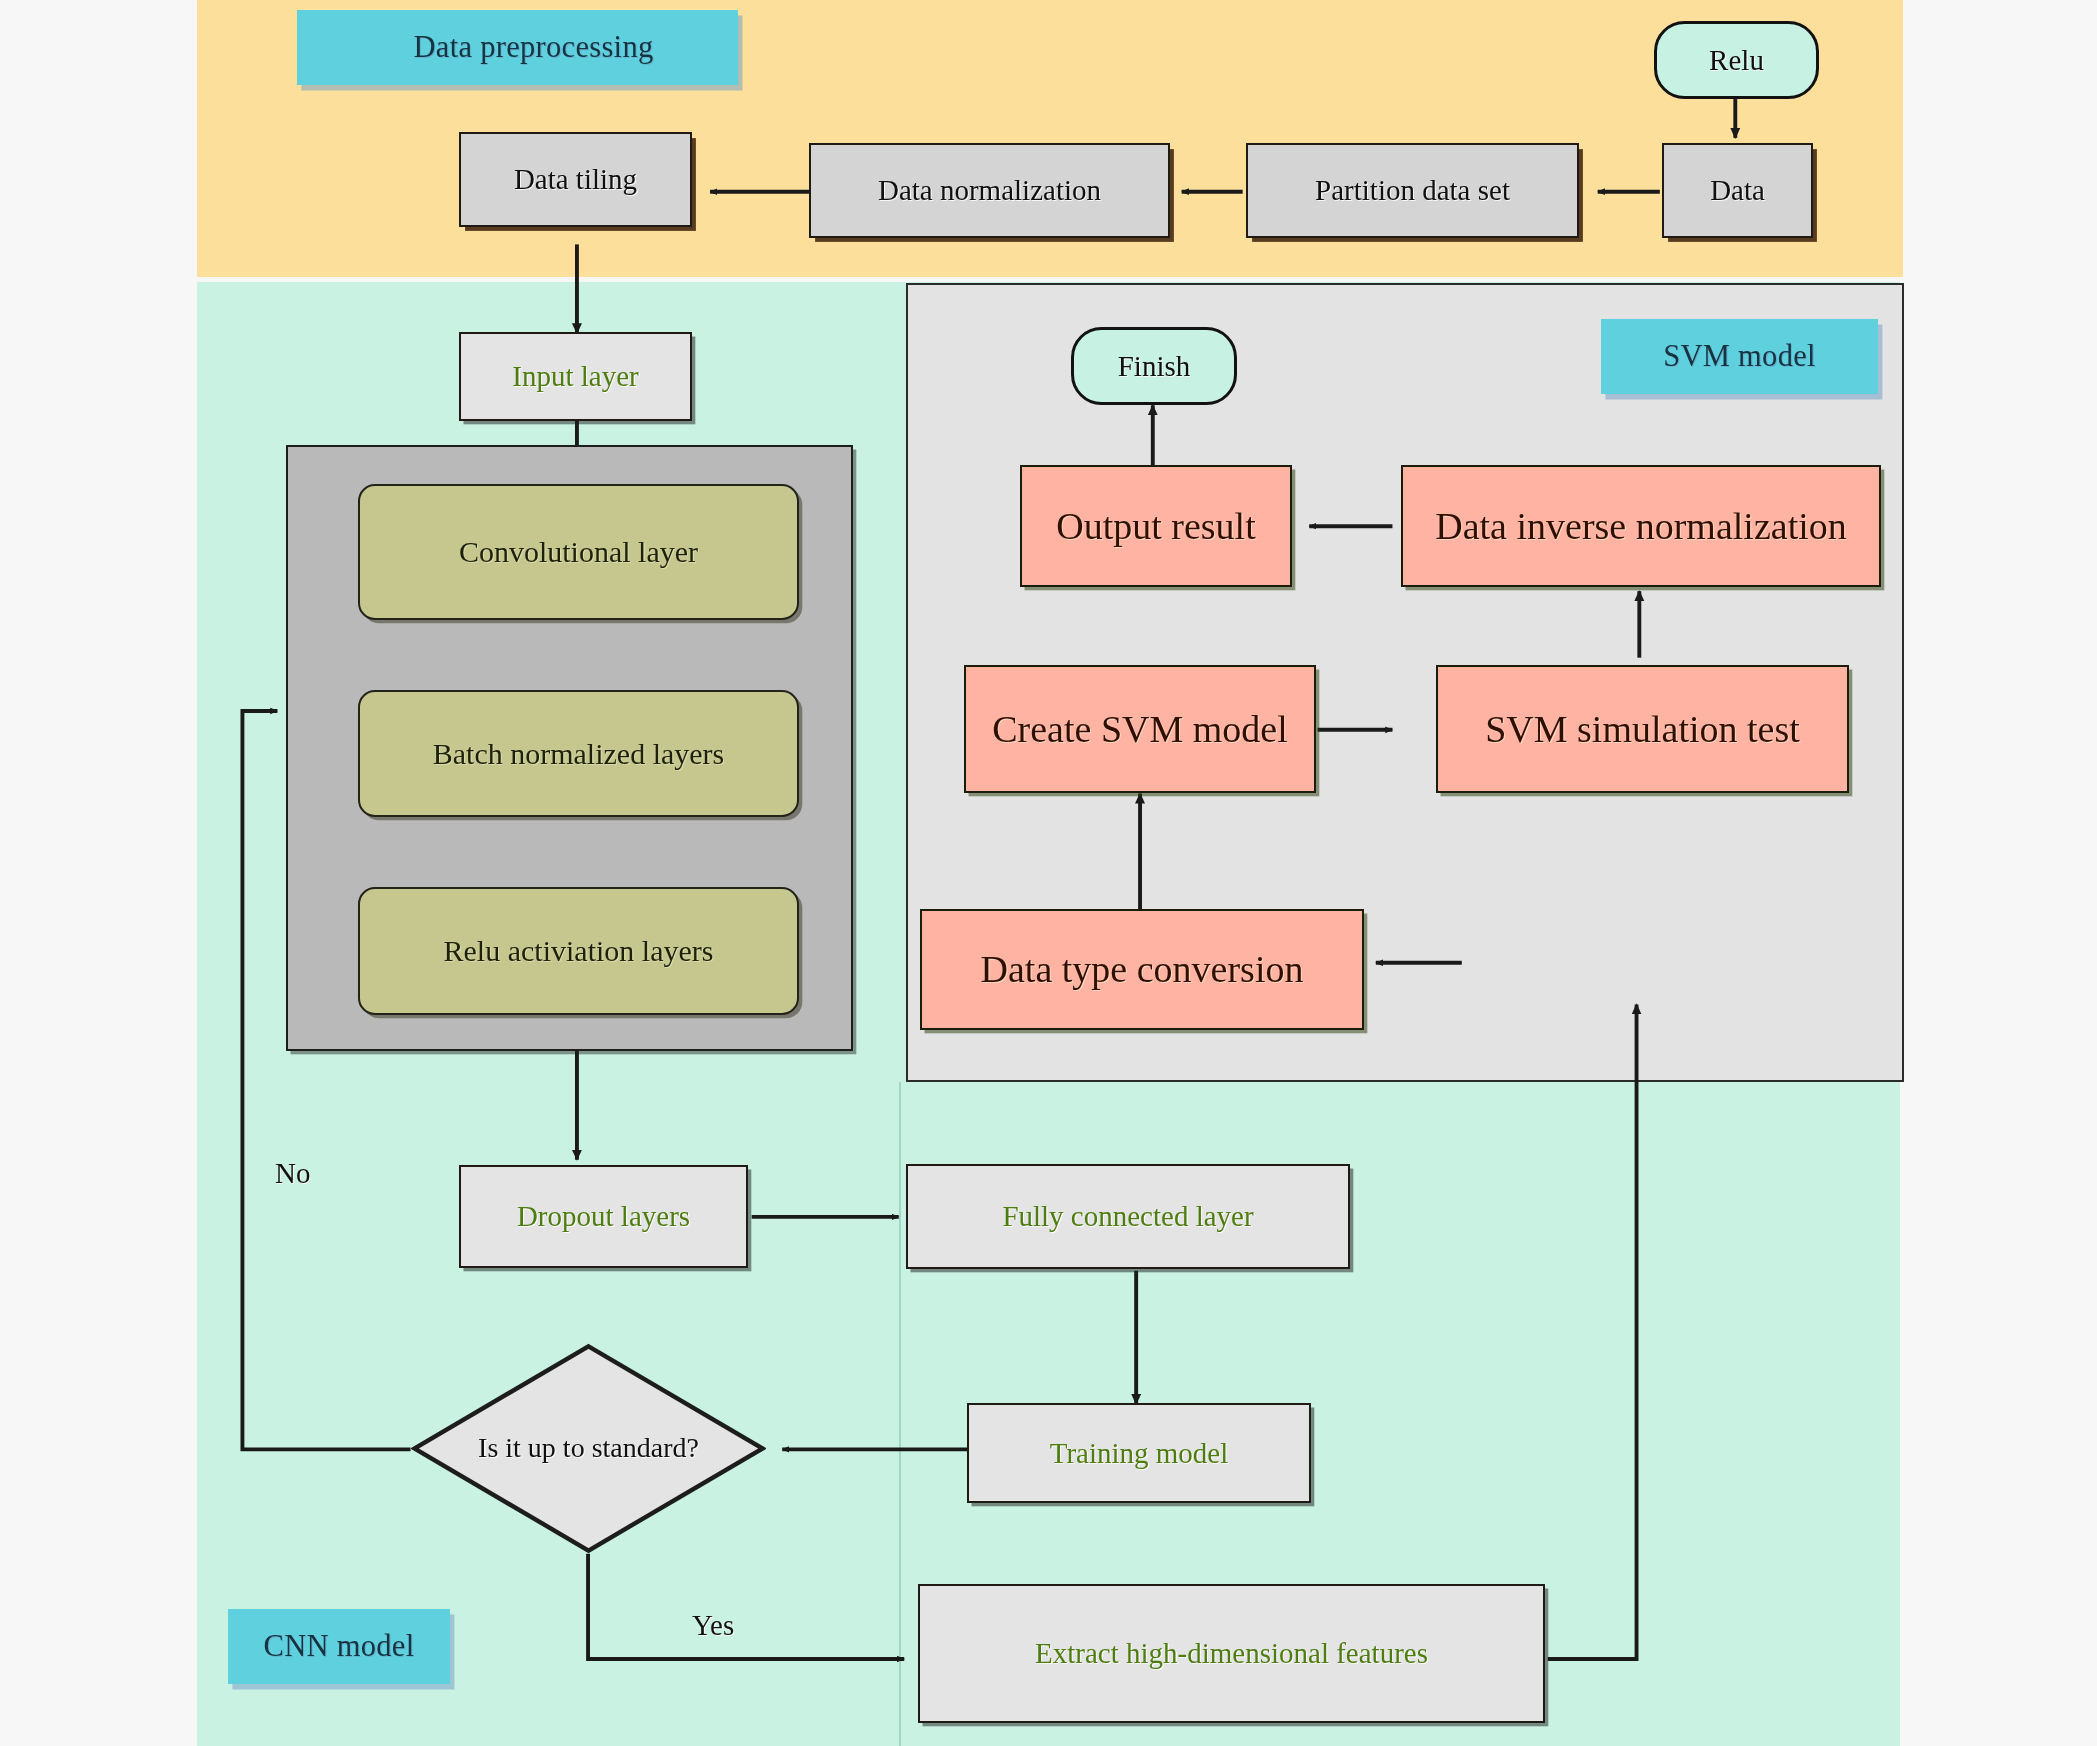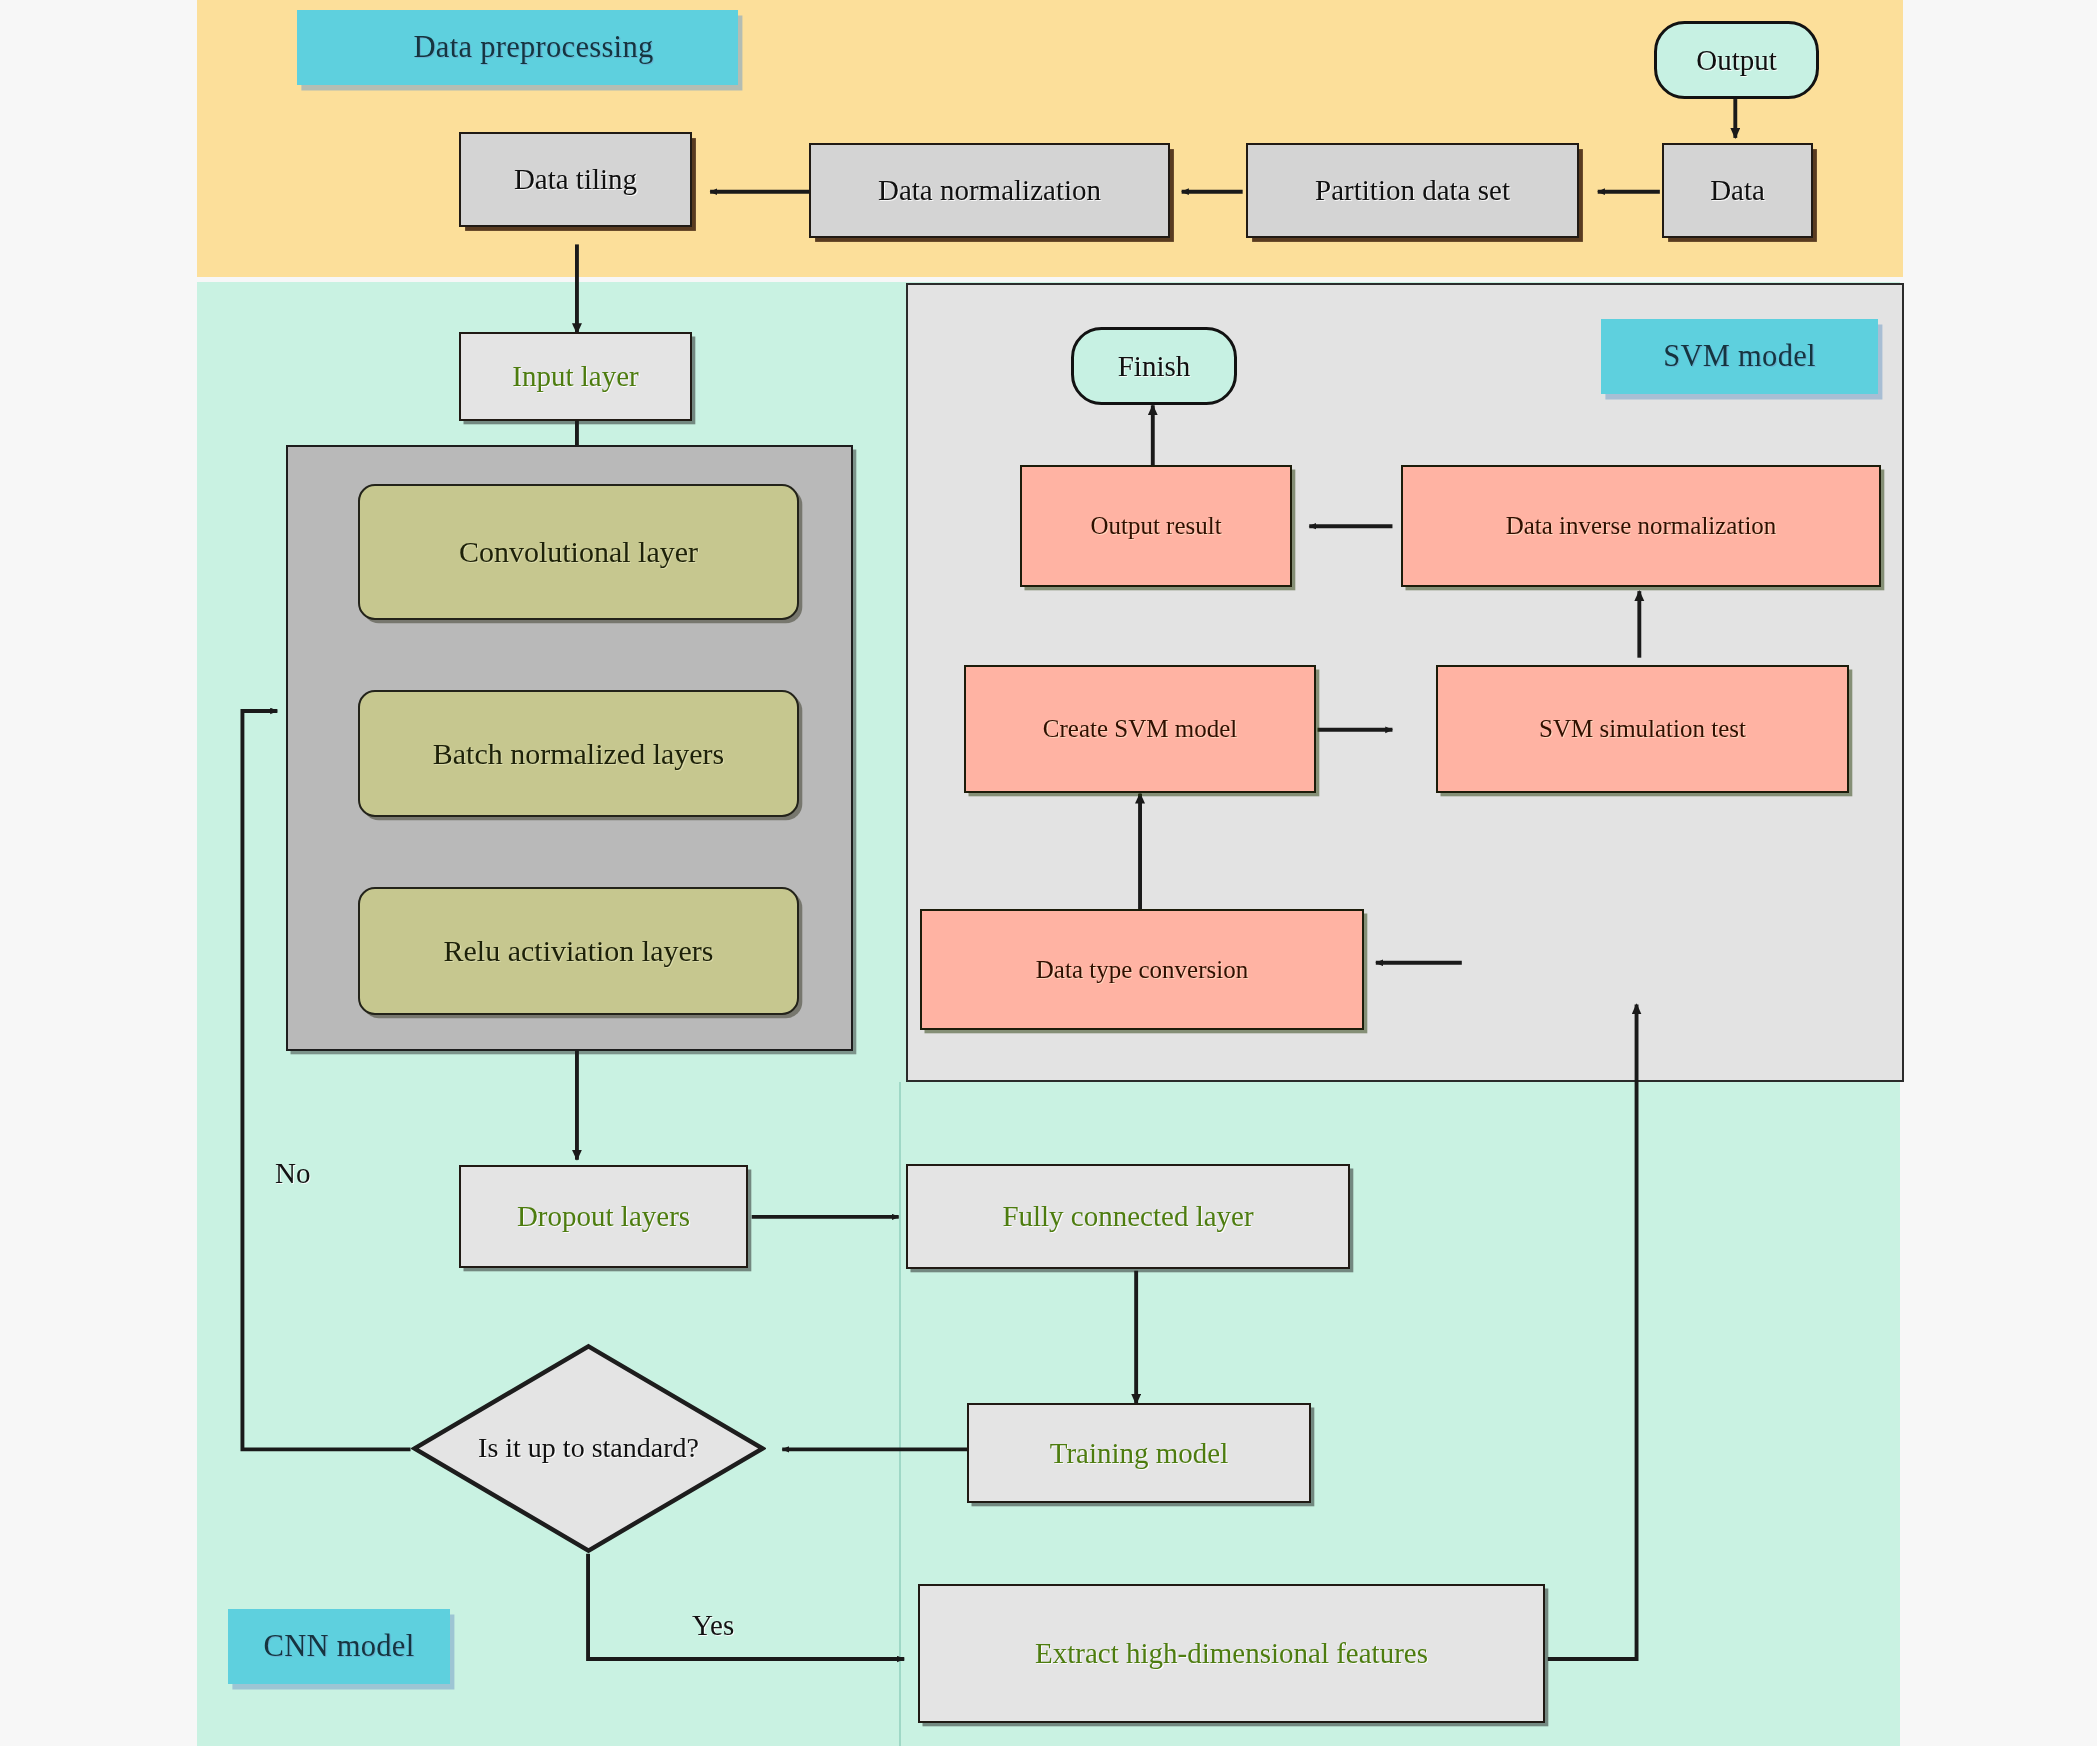--- a/index.html
+++ b/index.html
@@ -33,21 +33,21 @@
   .n-gray{background:#d4d4d4;box-shadow:5px 5px 0 -1.1px rgba(60,30,10,.85);}
   .n-gray span{font-size:29px;color:#101010;text-shadow:1.1px 1.1px 0 rgba(255,255,255,.8);}
 
   .n-lite{background:#e4e4e4;box-shadow:3.9px 3.9px 0 -0.6px rgba(30,30,30,.5);}
   .n-lite span{font-size:29px;color:#4d7c0f;text-shadow:1.1px 1.1px 0 rgba(255,255,255,.85);}
 
   .n-olive{background:#c6c78f;border-color:#23231a;box-shadow:3.9px 3.9px 0 -0.6px rgba(40,40,20,.45);border-radius:17px;}
   .n-olive span{font-size:30px;color:#1d2109;text-shadow:1.1px 1.1px 0 rgba(240,240,200,.5);}
 
   .n-salmon{background:#ffb3a3;border-color:#1c1c0a;box-shadow:3.9px 3.9px 0 -0.6px rgba(40,60,10,.5);}
-  .n-salmon span{font-size:25px;color:#2f1000;text-shadow:1.1px 1.1px 0 rgba(255,225,200,.75);}
+  .n-salmon span{font-size:38px;color:#2f1000;text-shadow:1.1px 1.1px 0 rgba(255,225,200,.75);}
 
   
   .oval{position:absolute;box-sizing:border-box;background:#c7f1e3;
         border:3.3px solid #121212;border-radius:30.5px;
         display:flex;align-items:center;justify-content:center;}
   .oval span{font-size:29px;color:#101010;text-shadow:1.1px 1.1px 0 rgba(255,255,255,.8);}
 
   
   #cnn-block{position:absolute;left:286px;top:445px;width:567px;height:606px;
              background:#b9b9b9;border:2.8px solid #1d1d1d;box-sizing:border-box;
@@ -137,21 +137,21 @@
     <span>Data preprocessing</span>
   </div>
   <div class="chip" id="chip-svm">
     <span>SVM  model</span>
   </div>
   <div class="chip" id="chip-cnn">
     <span>CNN model</span>
   </div>
 
   <div class="oval" style="left:1654px;top:21px;width:165px;height:78px;">
-    <span>Output</span>
+    <span>Relu</span>
   </div>
 
   <div class="node n-gray" style="left:1662px;top:143px;width:151px;height:95px;">
     <span>Data</span>
   </div>
 
   <div class="node n-gray" style="left:1246px;top:143px;width:333px;height:95px;align-items:center;">
     <span>Partition data set</span>
   </div>
 

